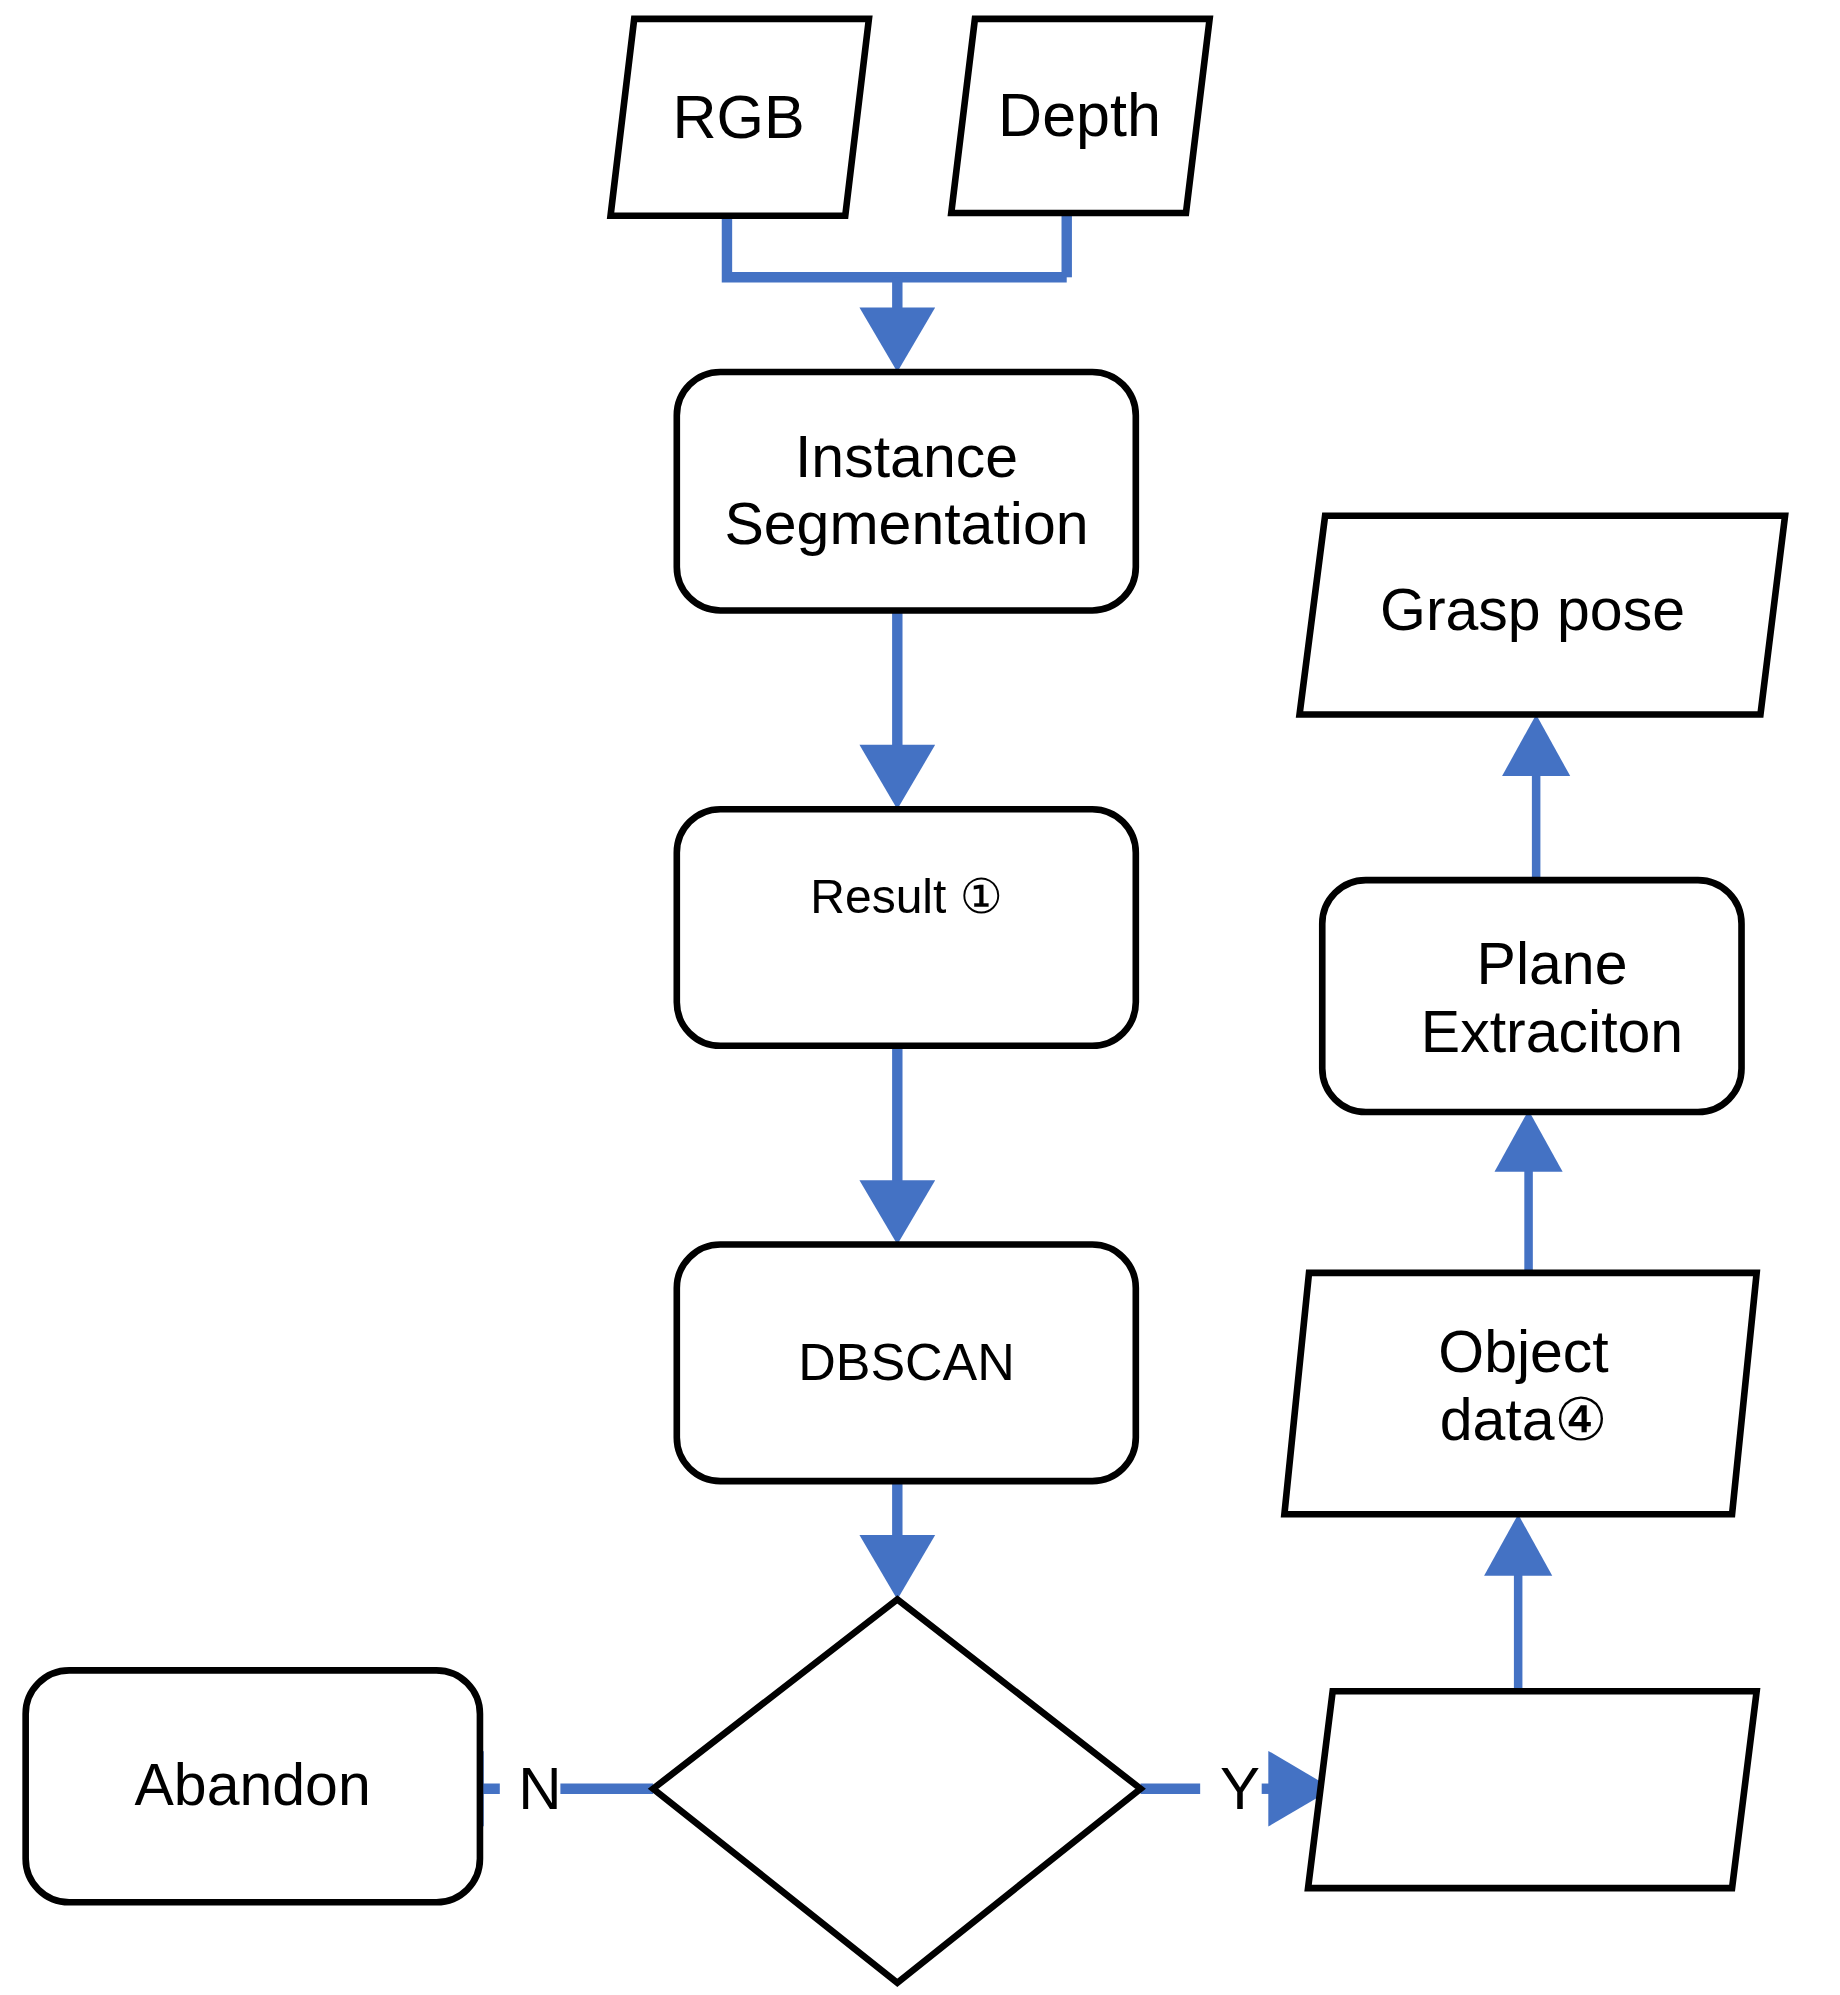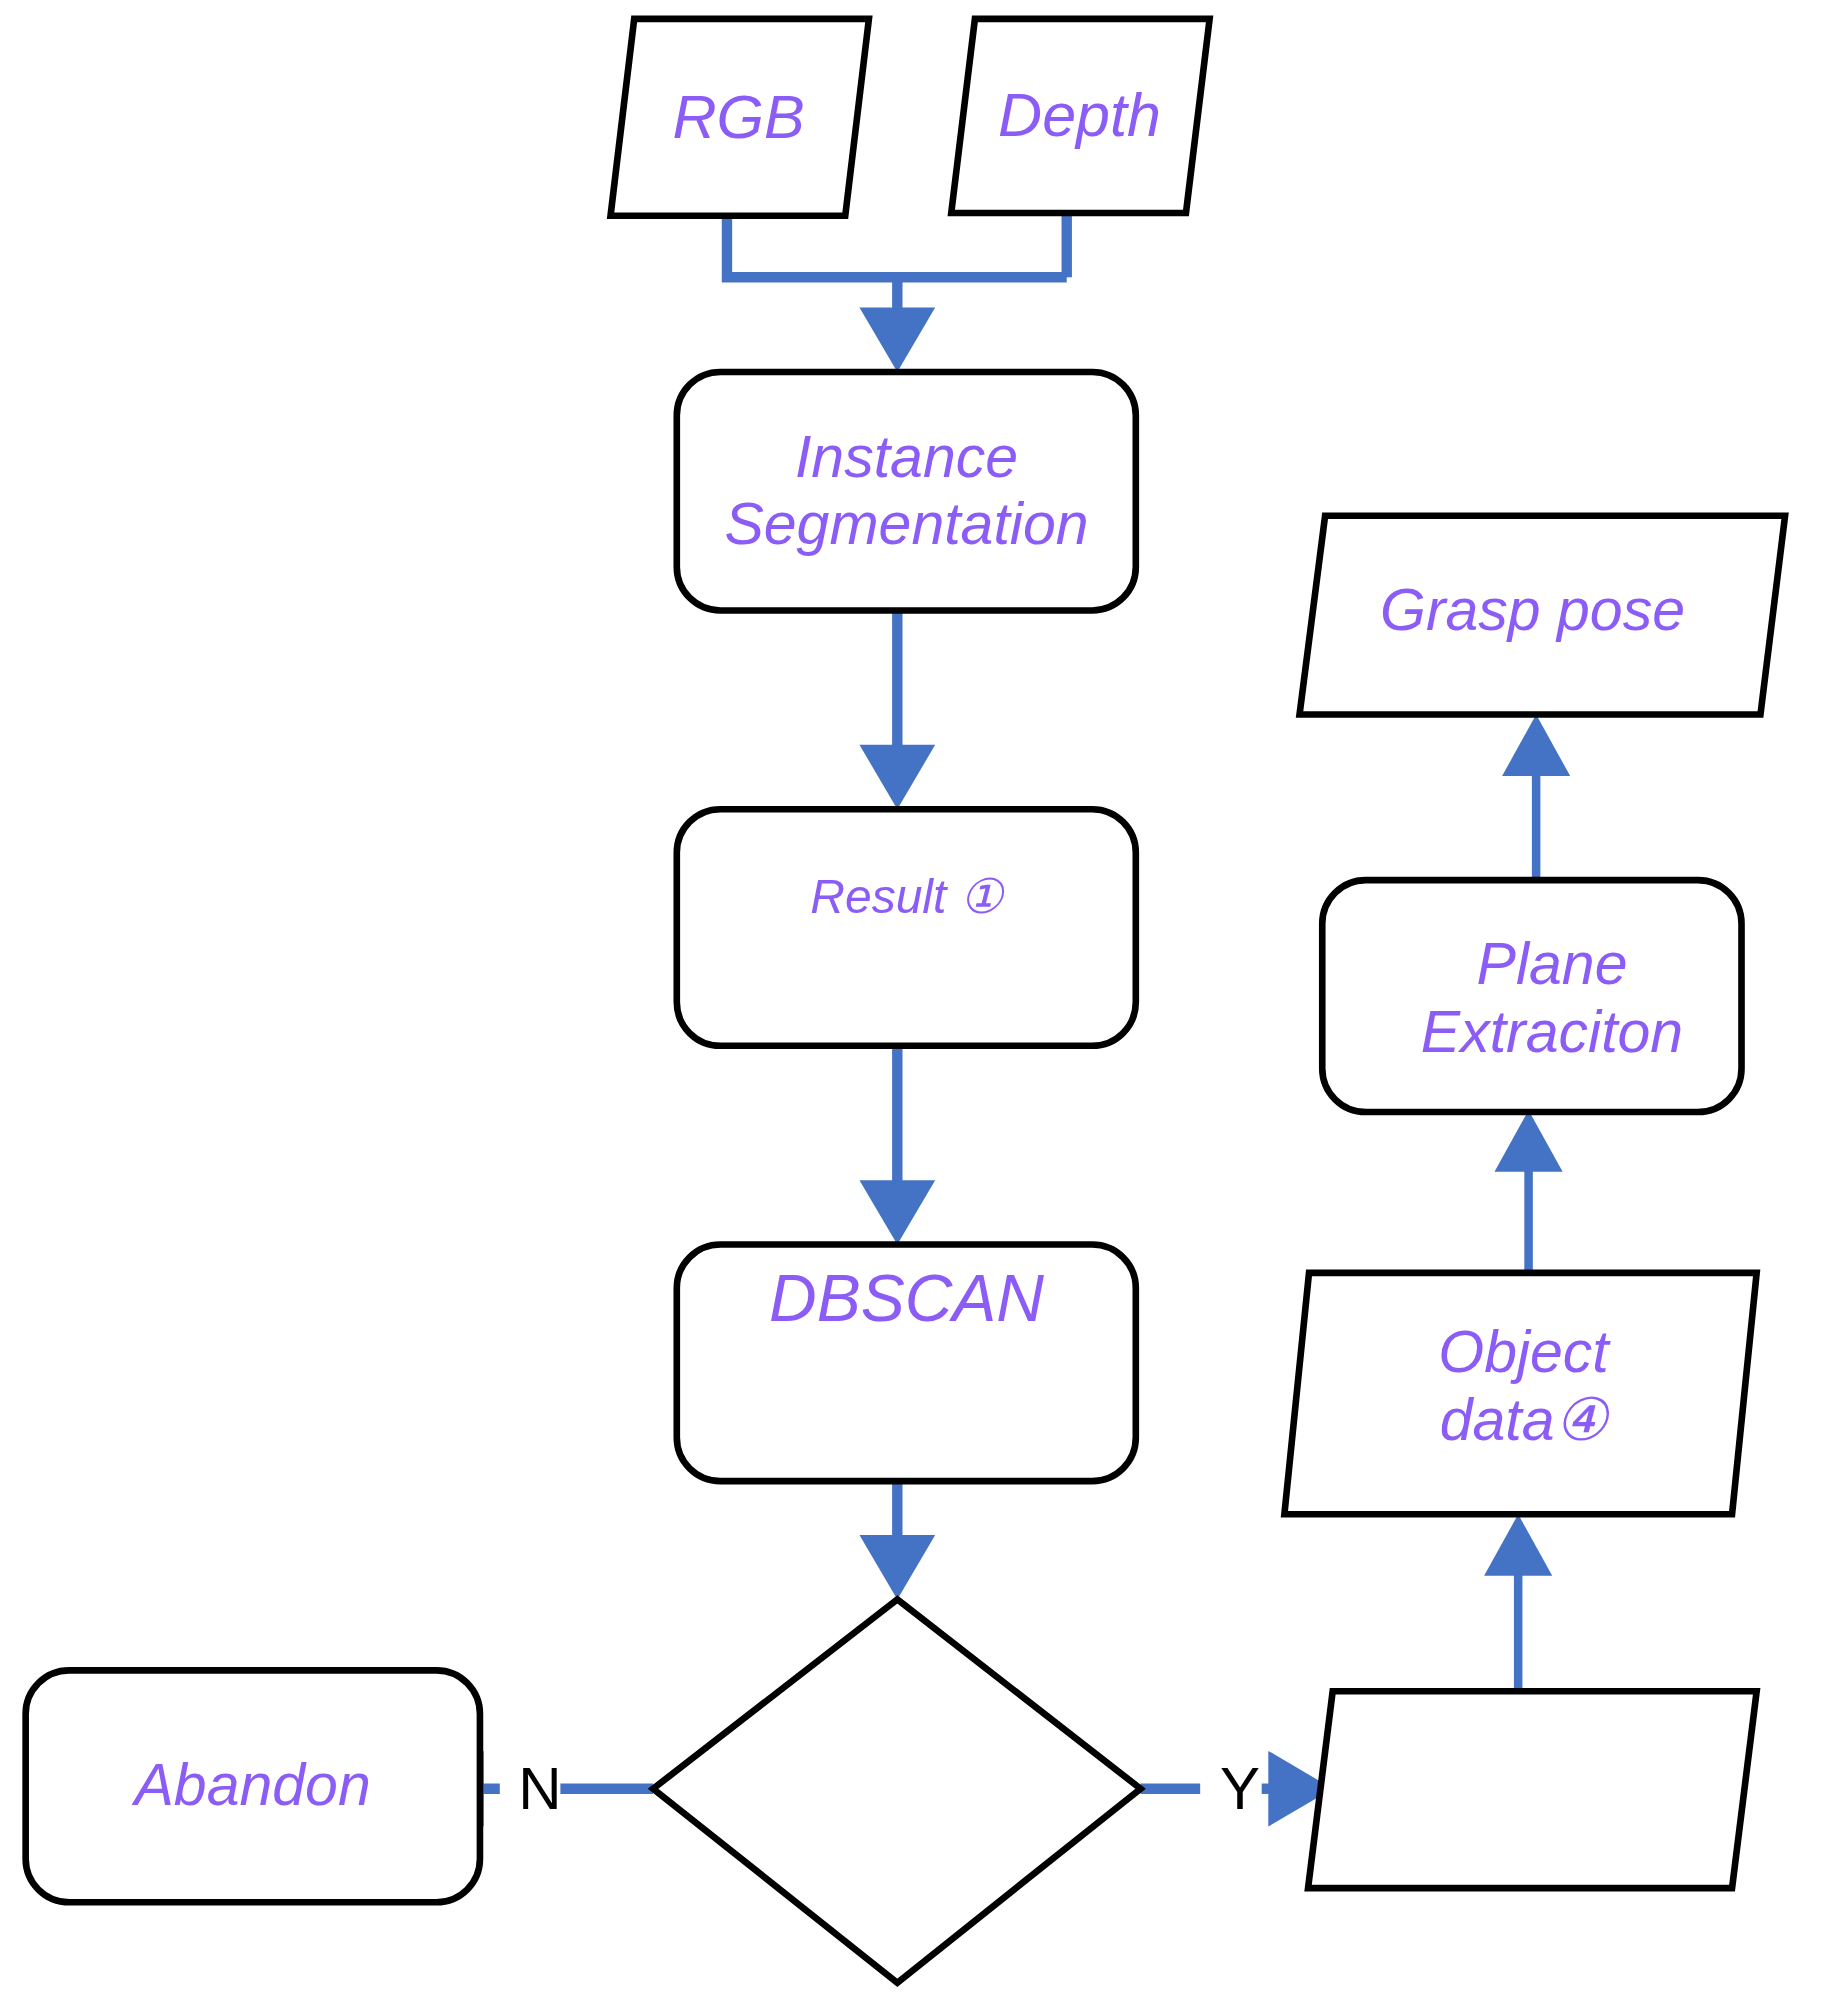--- a/index.html
+++ b/index.html
@@ -49,43 +49,42 @@
   }
   .arrowhead {
     fill: #4472C4;
   }
   .node-label {
     position: absolute;
     display: flex;
     align-items: center;
     justify-content: center;
     text-align: center;
-    color: #8b5cf6;
+    color: #000000;
     font-family: "Liberation Sans", sans-serif;
     line-height: 1.14;
     white-space: pre-line;
     pointer-events: none;
-    font-style: italic;
   }
   .edge-label {
     position: absolute;
     display: flex;
     align-items: center;
     justify-content: center;
     color: #000000;
     font-family: "Liberation Sans", sans-serif;
     font-size: 60px;
     pointer-events: none;
   }
   
   #label-rgb        { left: 610px;  top: 19px;   width: 257px; height: 197px; font-size: 61px; }
   #label-depth      { left: 951px; top: 19px;   width: 257px; height: 194px; font-size: 61px; }
   #label-instseg    { left: 677px;  top: 372px;  width: 459px; height: 238px; font-size: 59px; }
   #label-result     { left: 677px;  top: 779px;  width: 459px; height: 237px; font-size: 48px; }
-  #label-dbscan     { left: 677px;  top: 1180px; width: 459px; height: 237px; font-size: 66px; }
+  #label-dbscan     { left: 677px;  top: 1244px; width: 459px; height: 237px; font-size: 52px; }
   #label-condition  { left: 691px;  top: 1647px; width: 397px; height: 189px; font-size: 57px; }
   #label-abandon    { left: 25.6px;   top: 1670px; width: 454px; height: 232px; font-size: 59px; text-align: center; }
   #label-datapool   { left: 1320px; top: 1694px; width: 416px; height: 189px; font-size: 59px; }
   #label-objectdata { left: 1325px; top: 1273px; width: 397px; height: 227px; font-size: 59px; }
   #label-plane      { left: 1344px; top: 880px;  width: 416px; height: 237px; font-size: 59px; }
   #label-grasppose  { left: 1315px; top: 516px;  width: 435px; height: 189px; font-size: 59px; }
   
   #label-edge-n { left: 502px;  top: 1755px; width: 76px; height: 66px; }
   #label-edge-y { left: 1202px; top: 1755px; width: 76px; height: 66px; }
 </style>

